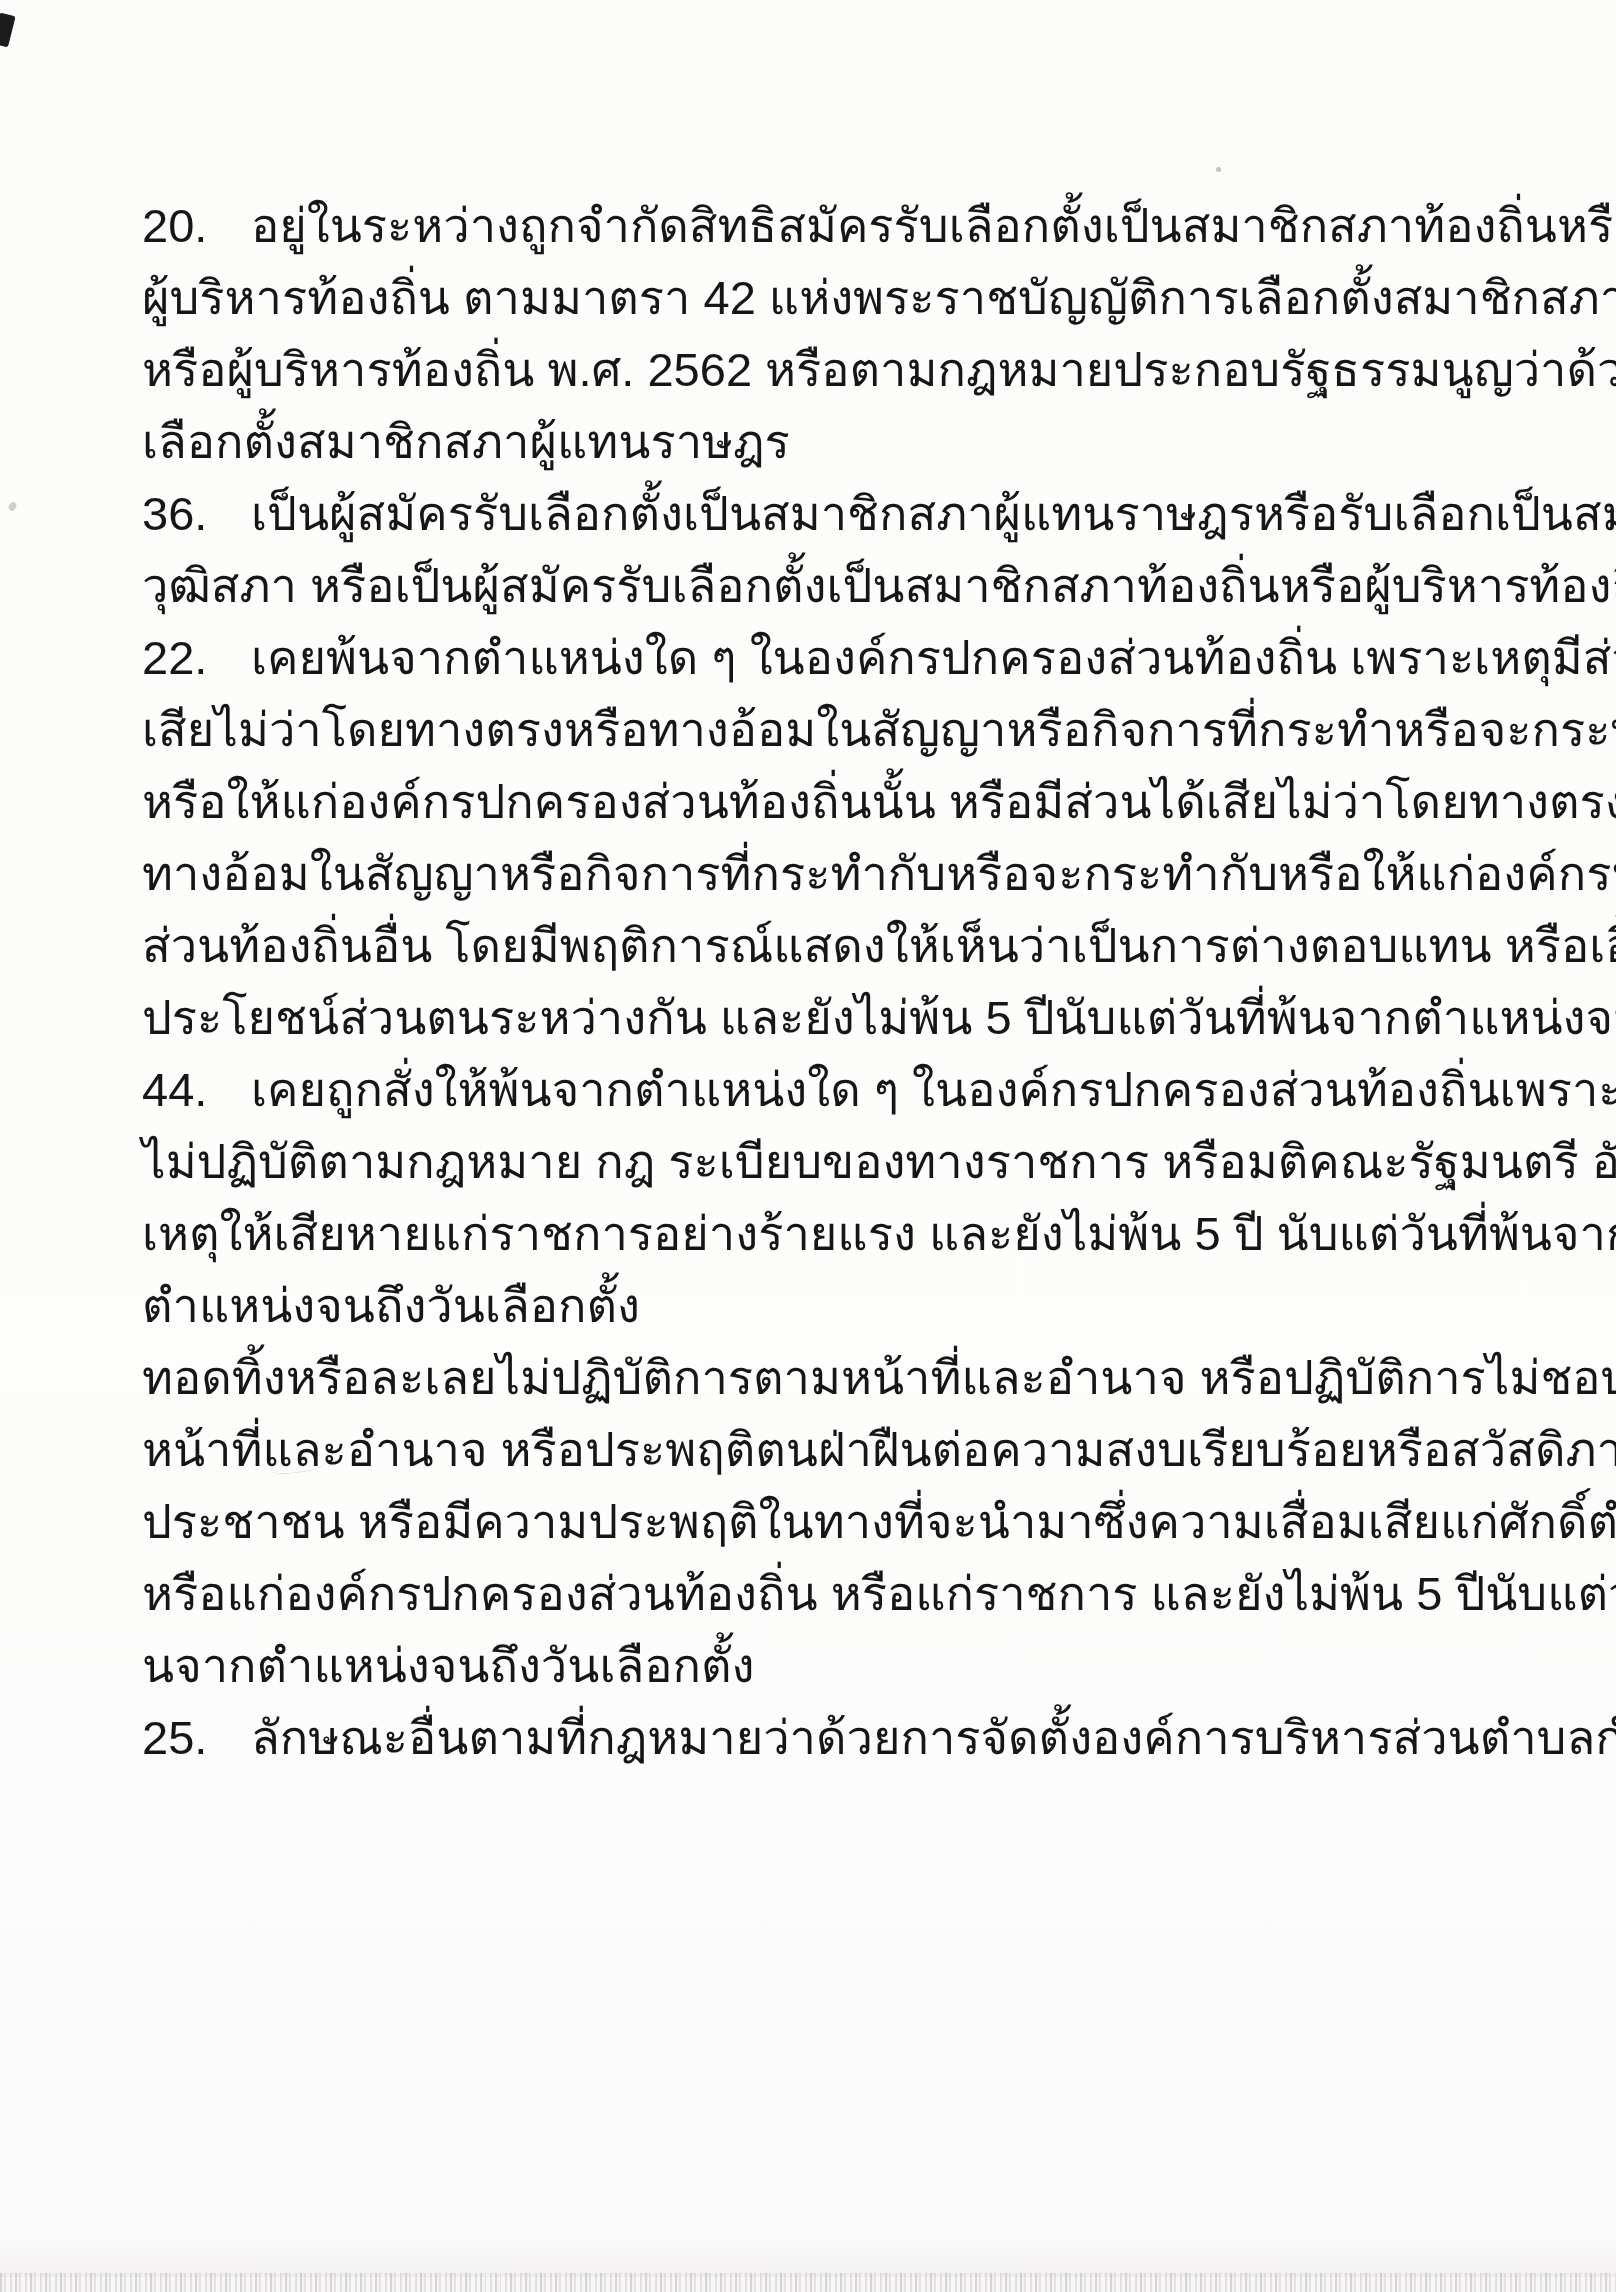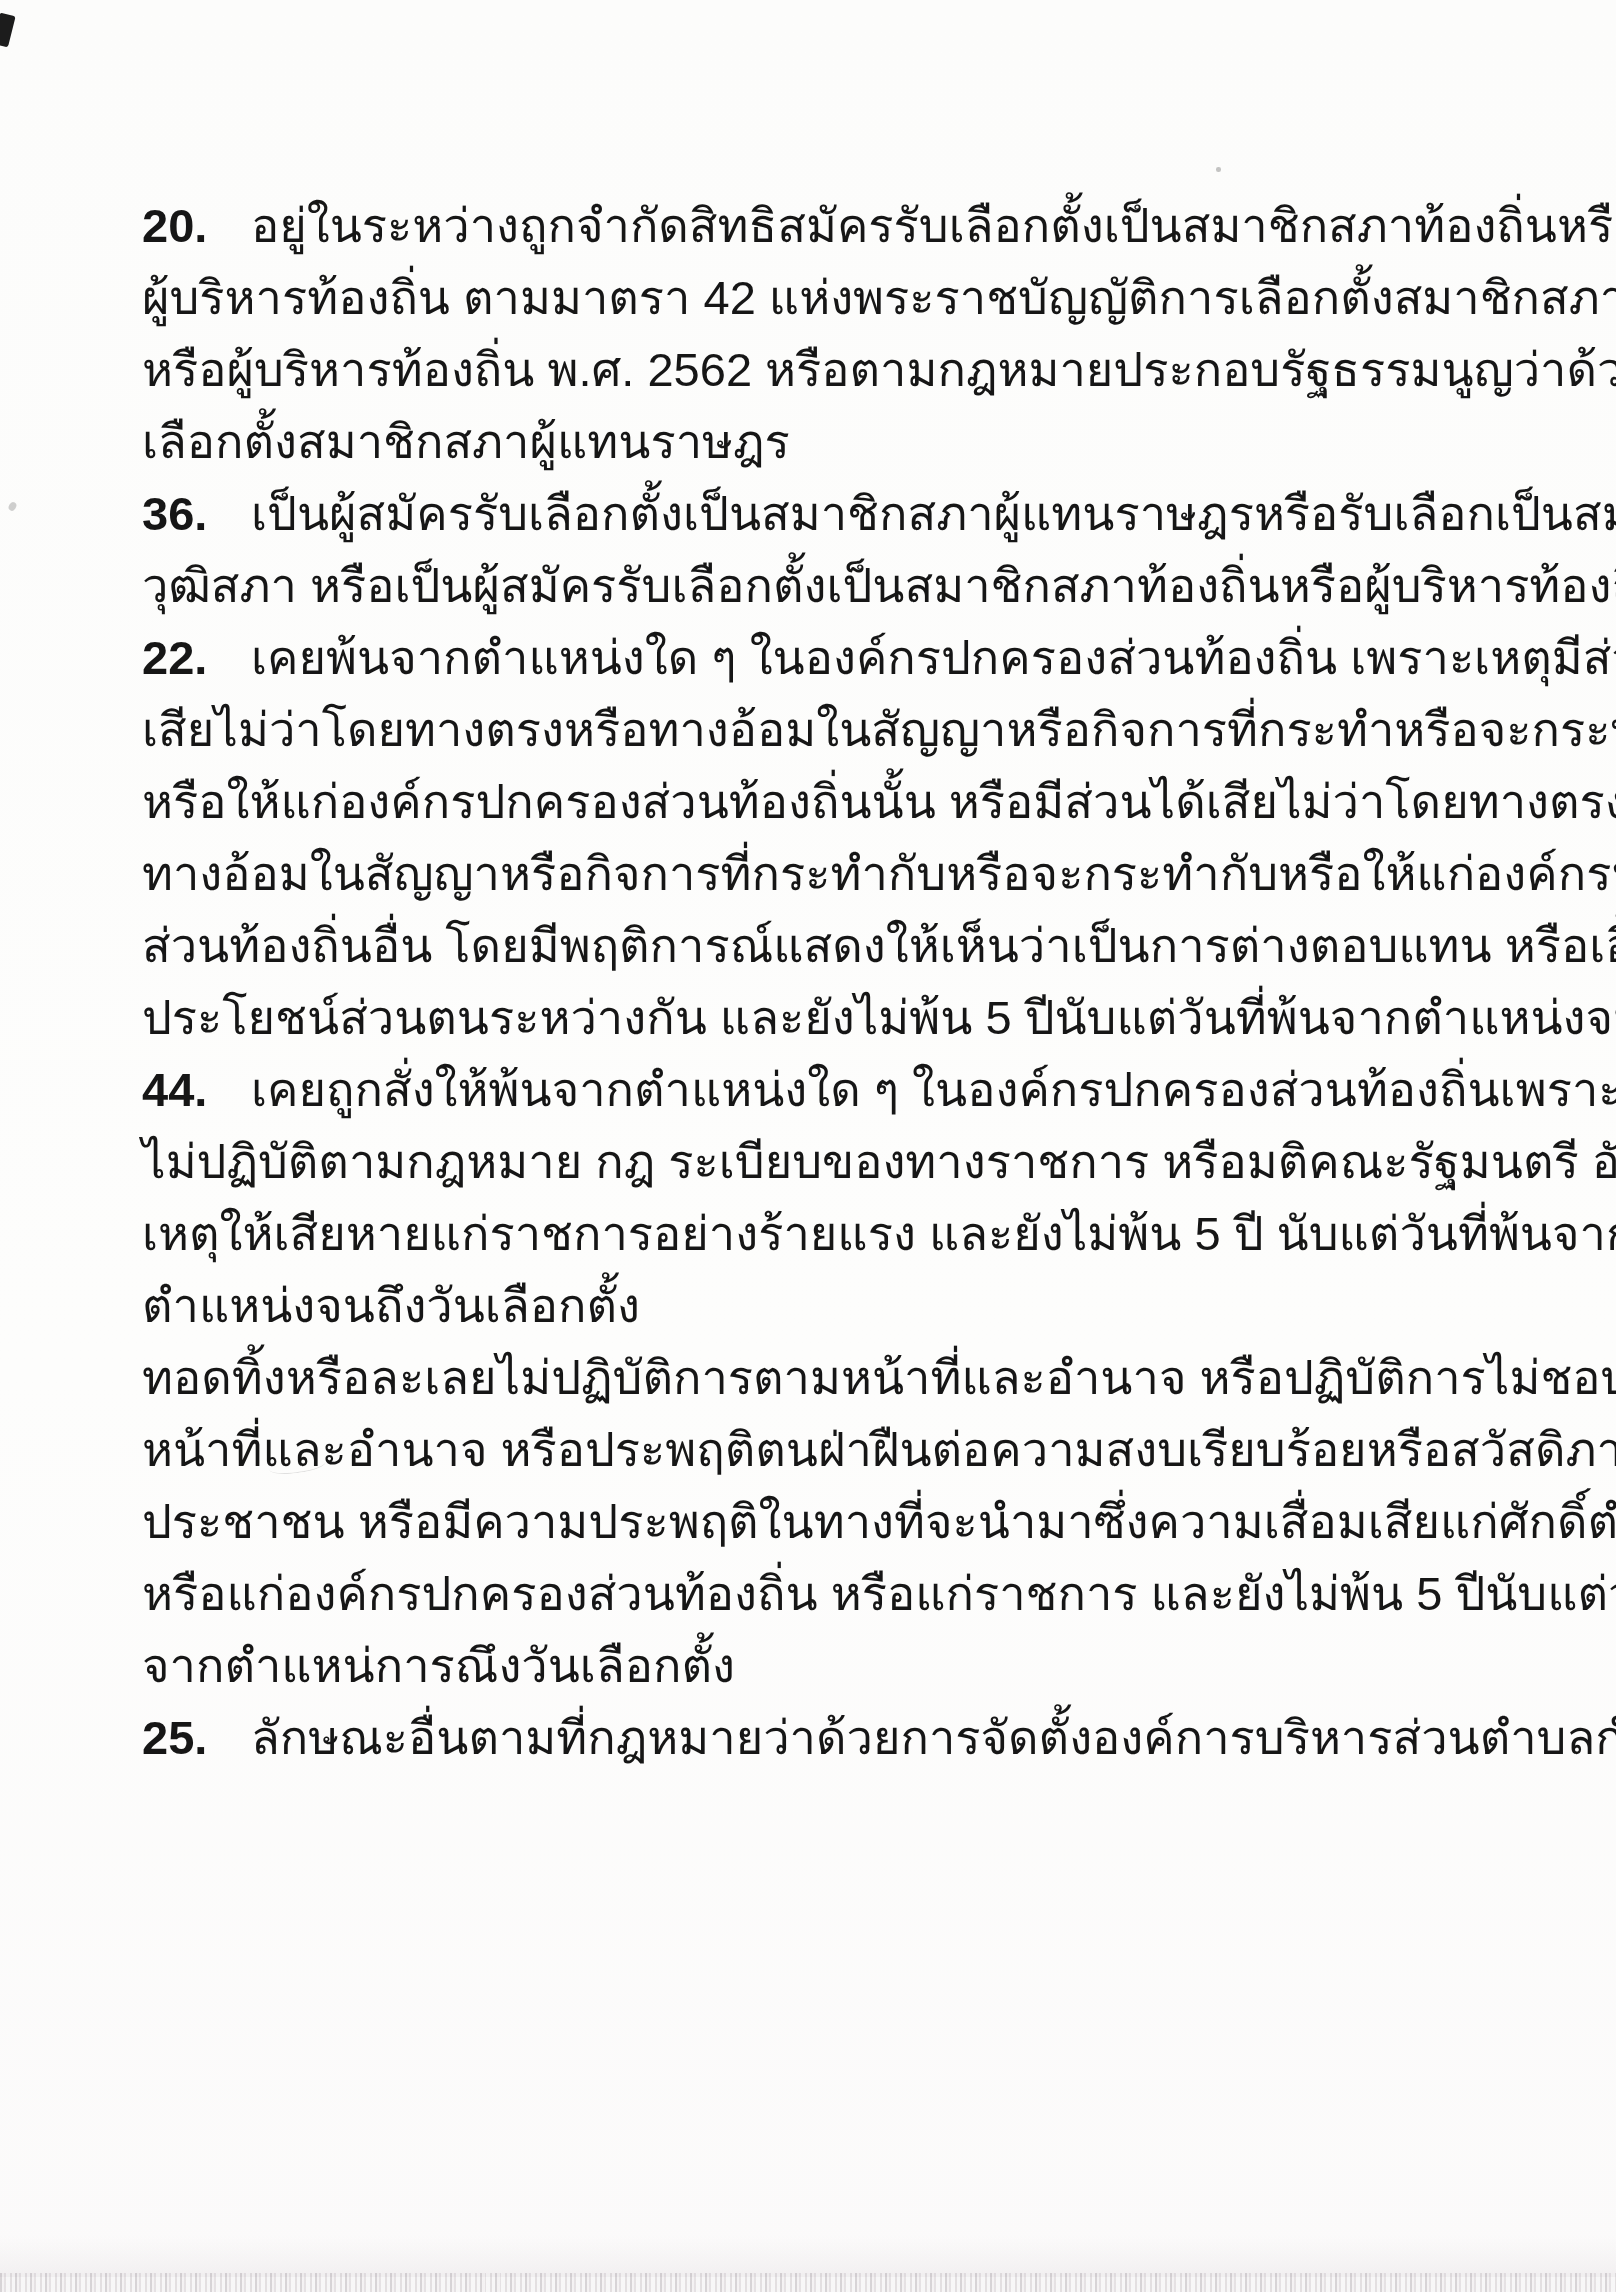--- a/index.html
+++ b/index.html
@@ -18,21 +18,21 @@
   .doc{
     position:absolute;
     top:190px;left:142px;right:107px;
     color:#161616;
     font-size:47px;
     line-height:72px;
     letter-spacing:0px;
   }
   .item{margin:0;padding:0;}
   .line{white-space:nowrap;height:72px;}
-  .num{display:inline-block;width:109px;font-weight:bold;}
+  .num{display:inline-block;width:109px;}
   
   .corner-mark{
     position:absolute;top:14.3px;left:-3.6px;width:16px;height:32px;
     background:#1c1c1c;border-radius:2.7px;transform:rotate(14deg);
   }
   .bottom-noise{
     position:absolute;left:0;bottom:0;width:1617px;height:19.7px;
     background:
       repeating-linear-gradient(90deg,
         rgba(150,140,148,0.35) 0 1.8px,
@@ -93,21 +93,21 @@
         <div class="line"><span class="num">44.</span><span>เคยถูกสั่งให้พ้นจากตำแหน่งใด ๆ ในองค์กรปกครองส่วนท้องถิ่นเพราะจงใจ</span></div>
         <div class="line"><span>ไม่ปฏิบัติตามกฎหมาย กฎ ระเบียบของทางราชการ หรือมติคณะรัฐมนตรี อันเป็น</span></div>
         <div class="line"><span>เหตุให้เสียหายแก่ราชการอย่างร้ายแรง และยังไม่พ้น 5 ปี นับแต่วันที่พ้นจาก</span></div>
         <div class="line"><span>ตำแหน่งจนถึงวันเลือกตั้ง</span></div>
       </div>
       <div class="item">
         <div class="line"><span>ทอดทิ้งหรือละเลยไม่ปฏิบัติการตามหน้าที่และอำนาจ หรือปฏิบัติการไม่ชอบด้วย</span></div>
         <div class="line"><span>หน้าที่และอำนาจ หรือประพฤติตนฝ่าฝืนต่อความสงบเรียบร้อยหรือสวัสดิภาพของ</span></div>
         <div class="line"><span>ประชาชน หรือมีความประพฤติในทางที่จะนำมาซึ่งความเสื่อมเสียแก่ศักดิ์ตำแหน่ง</span></div>
         <div class="line"><span>หรือแก่องค์กรปกครองส่วนท้องถิ่น หรือแก่ราชการ และยังไม่พ้น 5 ปีนับแต่วันที่พ้น</span></div>
-        <div class="line"><span>จากตำแหน่การณึงวันเลือกตั้ง</span></div>
+        <div class="line"><span>นจากตำแหน่งจนถึงวันเลือกตั้ง</span></div>
       </div>
       <div class="item">
         <div class="line"><span class="num">25.</span><span>ลักษณะอื่นตามที่กฎหมายว่าด้วยการจัดตั้งองค์การบริหารส่วนตำบลกำหนด</span></div>
       </div>
     </div>
 
   <div class="bottom-haze"></div>
   <div class="bottom-noise"></div>
 </div>
 

